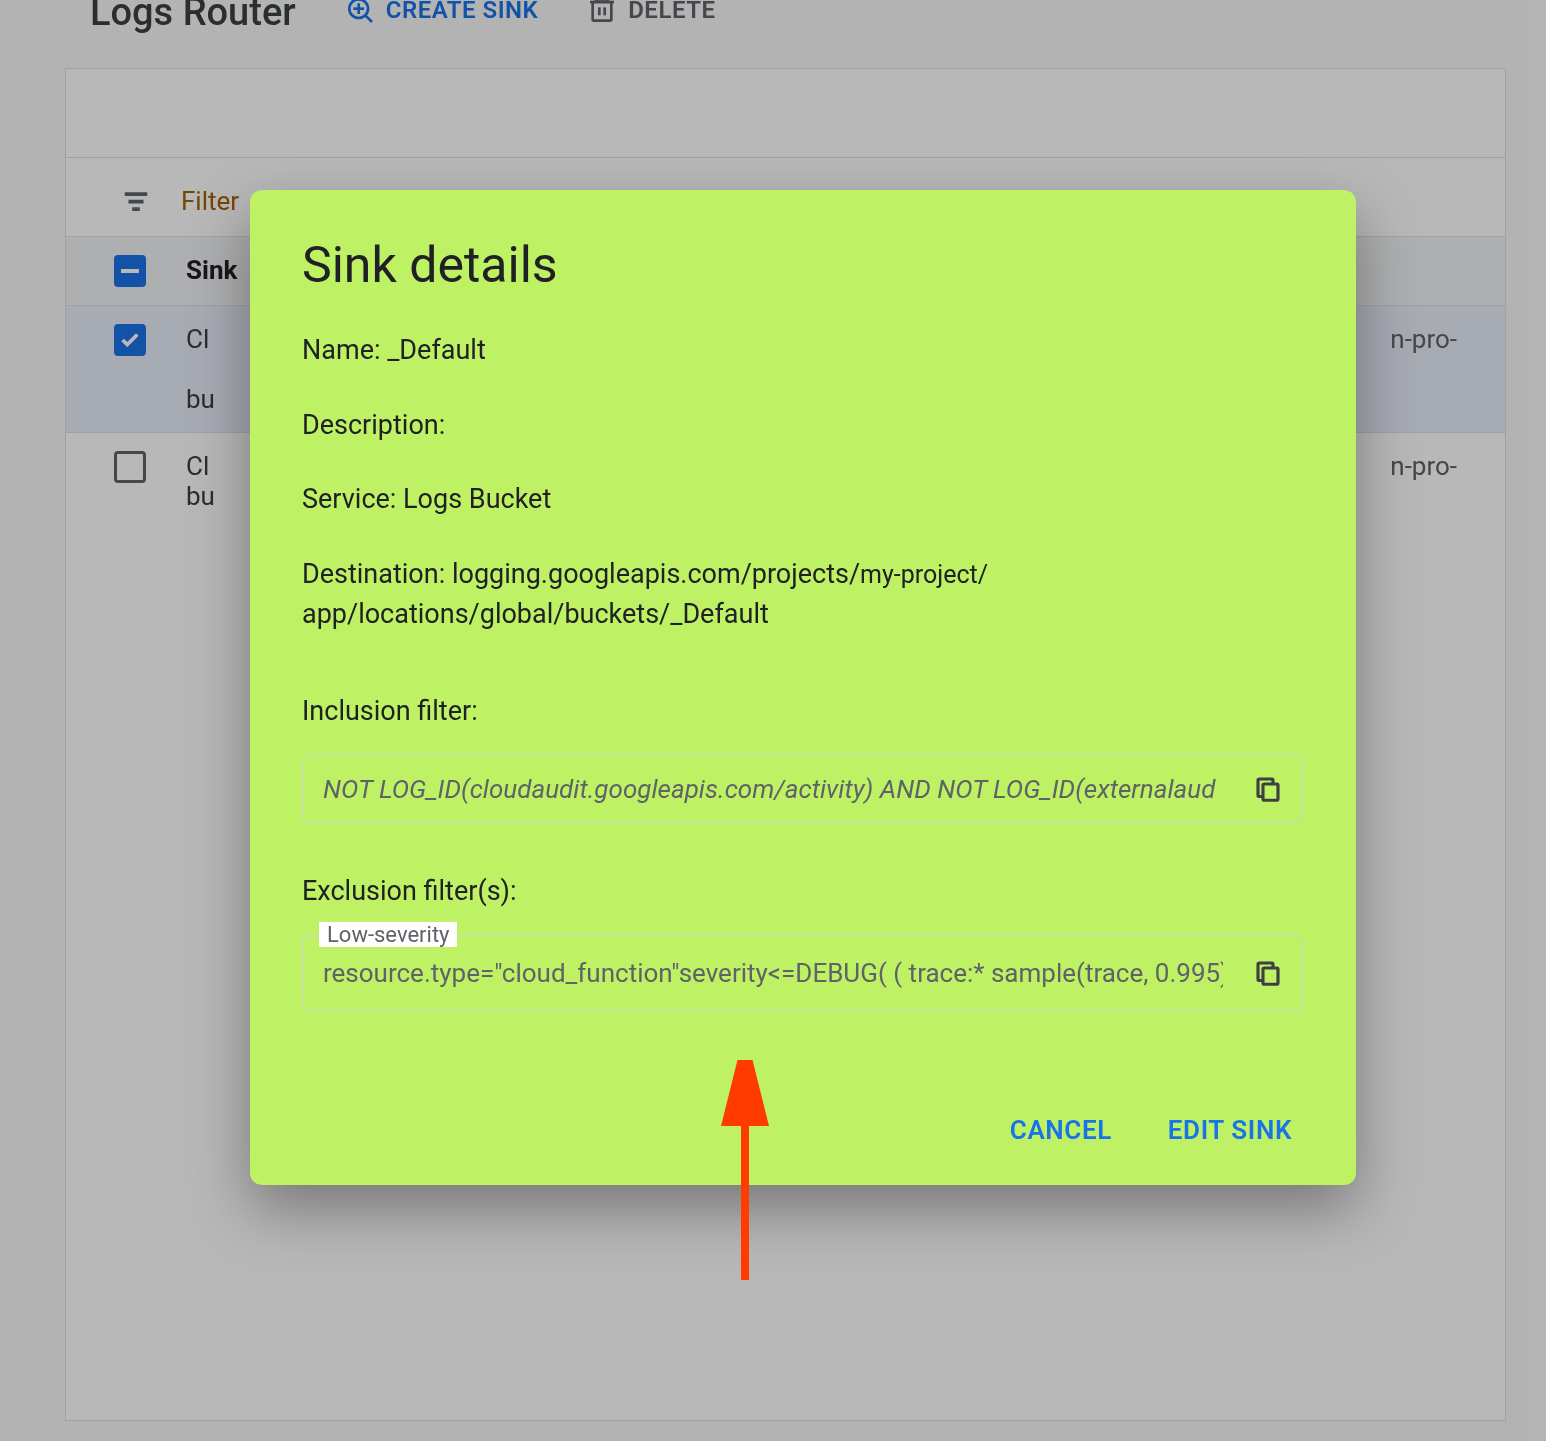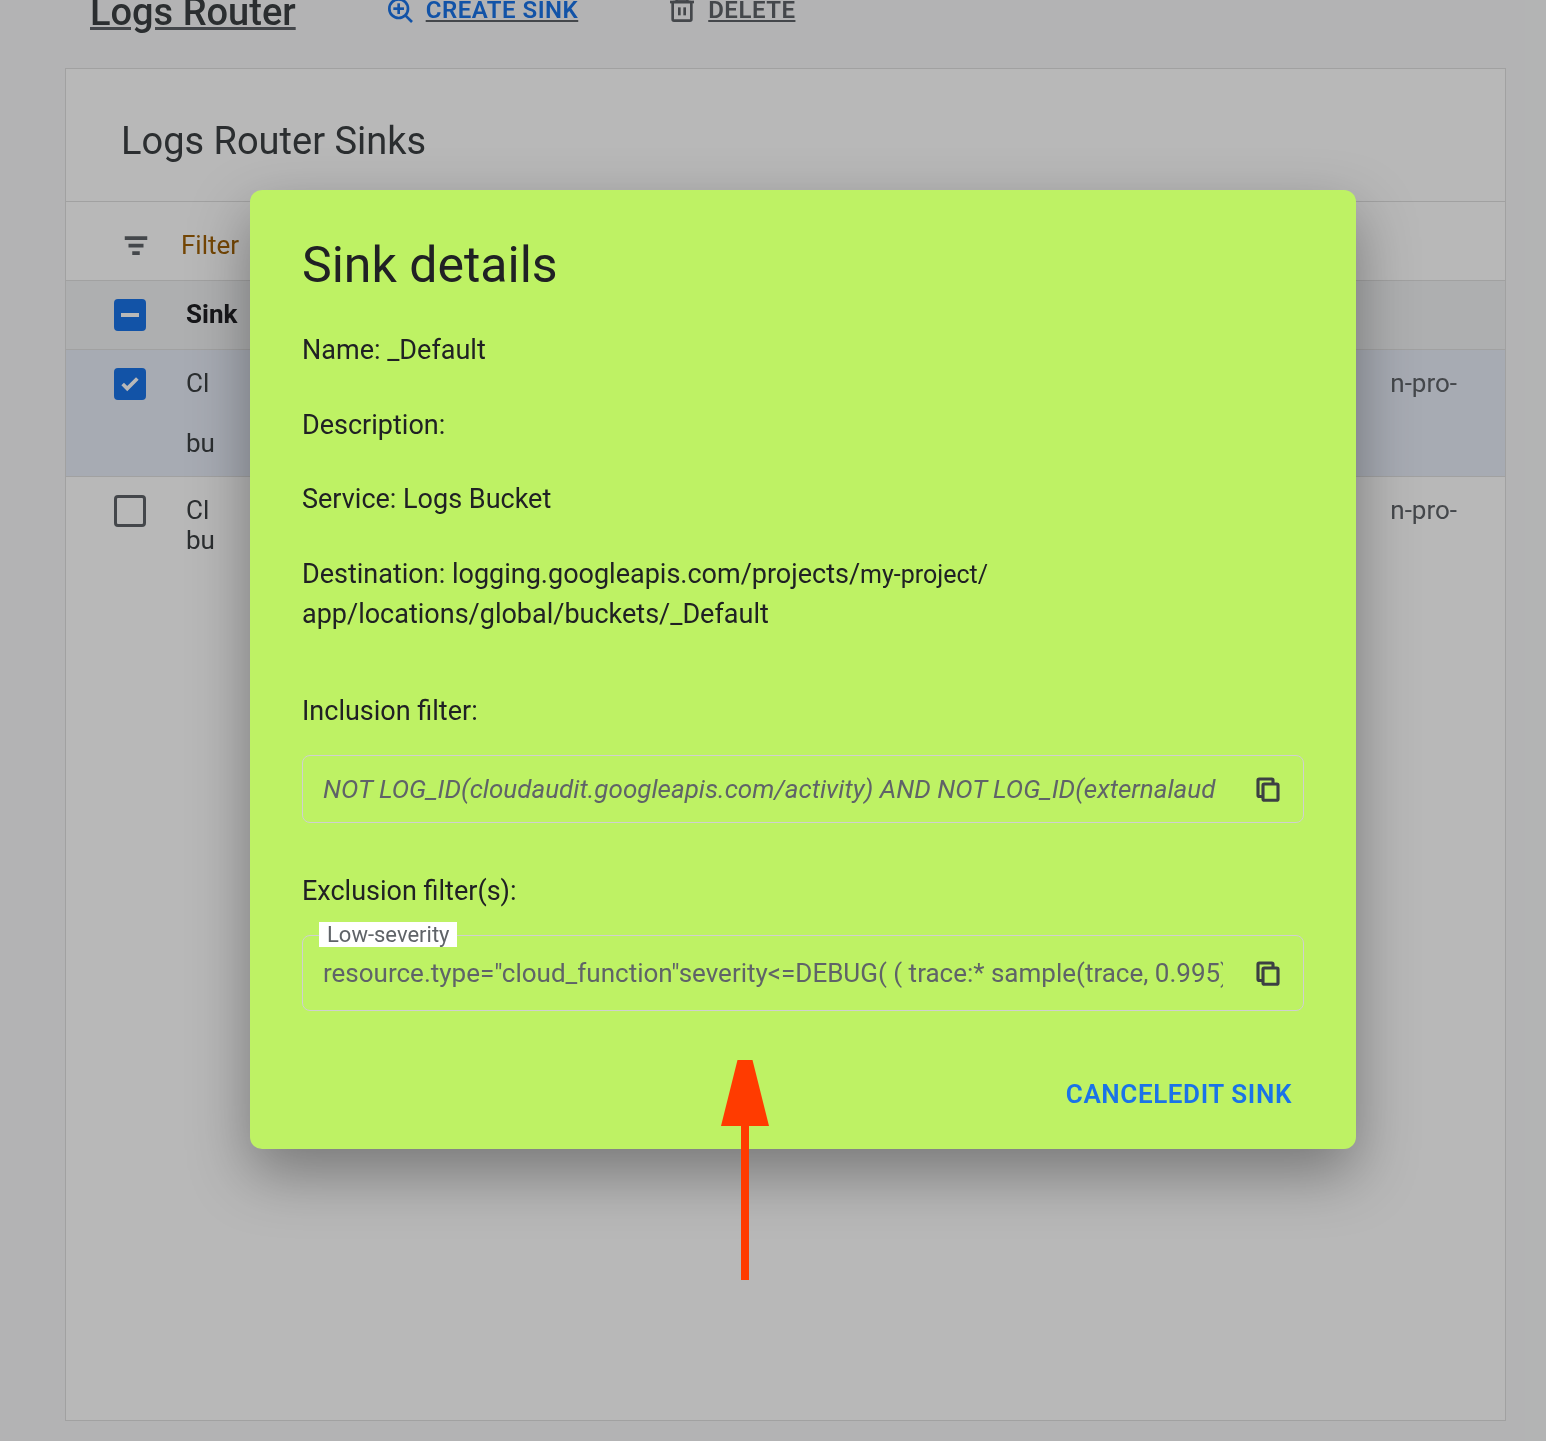--- a/index.html
+++ b/index.html
@@ -17,23 +17,22 @@
       background: rgba(0,0,0,0.28);
       z-index: 5;
     }
     .topbar {
       position: absolute;
       top: 0; left: 0; right: 0;
       height: 60px;
       display: flex;
       align-items: flex-start;
       padding-left: 90px;
-      gap: 88px;
+      gap: 48px;
       color: #5f6368;
-      text-decoration: underline;
     }
     .topbar-title {
       font-size: 38px;
       font-weight: 500;
       color: #3c4043;
       margin-top: -10px;
     }
     .topbar-action {
       display: flex;
       align-items: center;
@@ -175,21 +174,22 @@
       position: absolute;
       right: 20px;
       top: 50%;
       transform: translateY(-50%);
       width: 30px; height: 30px;
       color: #3c4043;
     }
     .dialog-actions {
       display: flex;
       justify-content: flex-end;
-      margin-top: 68px;
+      gap: 56px;
+      margin-top: 104px;
       padding-right: 12px;
     }
     .dialog-actions button {
       background: none;
       border: none;
       color: #1a73e8;
       font-size: 26px;
       font-weight: 600;
       letter-spacing: 0.6px;
       cursor: pointer;
@@ -221,21 +221,20 @@
         <path d="M8 6V4h8v2"></path>
         <rect x="5" y="6" width="14" height="14" rx="1"></rect>
         <line x1="10" y1="10" x2="10" y2="16"></line>
         <line x1="14" y1="10" x2="14" y2="16"></line>
       </svg>
     <span>DELETE</span>
   </div>
 </div>
 
 <div class="card">
-  <div class="card-title">Logs Router Sinks</div>
   <div class="filter-row">
     <svg class="ficon" width="30" height="30" viewBox="0 0 24 24" fill="currentColor">
         <rect x="3" y="5" width="18" height="3"></rect>
         <rect x="6" y="11" width="12" height="3"></rect>
         <rect x="9" y="17" width="6" height="3"></rect>
       </svg>
     <span class="flabel">Filter</span>
   </div>
   <div class="table-header">
     <span class="chk indet">

